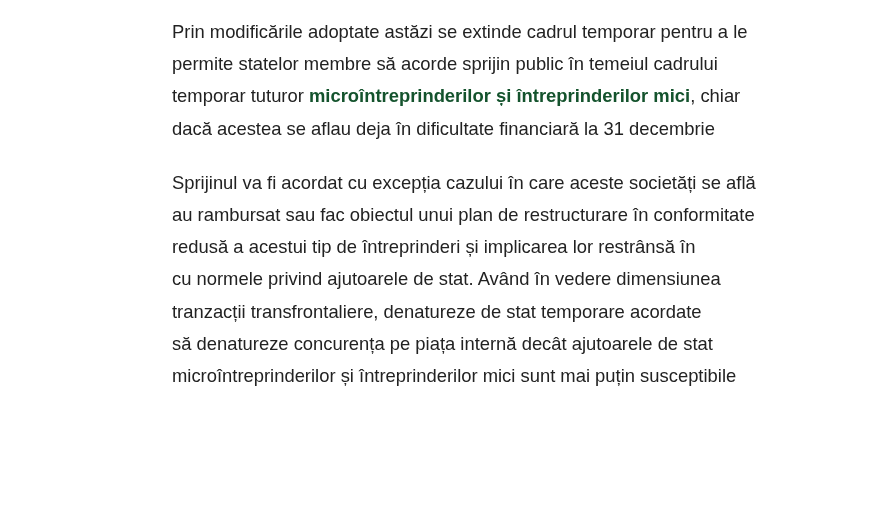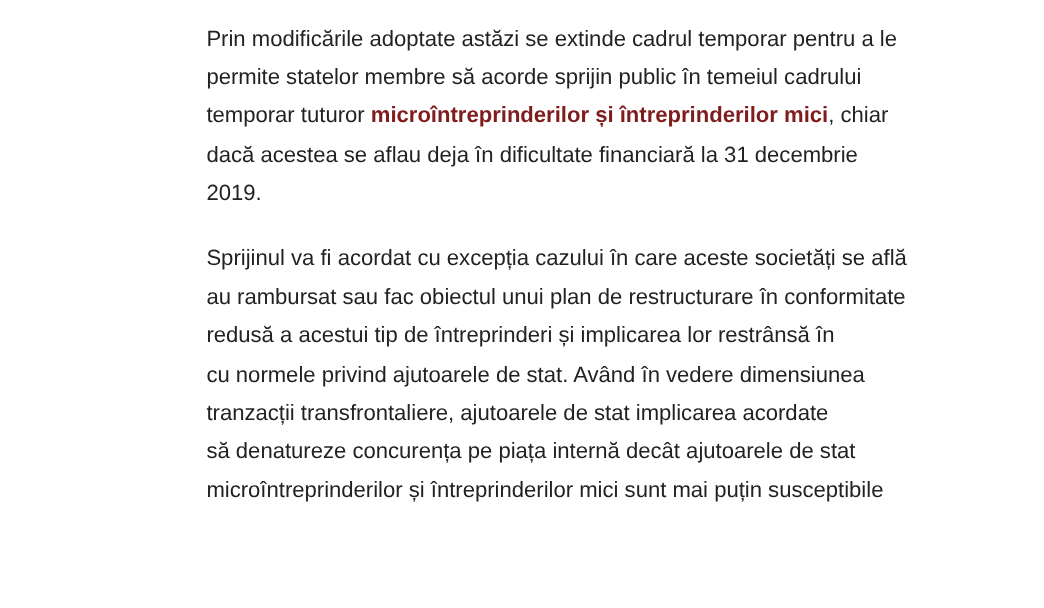--- a/index.html
+++ b/index.html
@@ -27,36 +27,35 @@
       margin: 0 0 22px 0;
       padding: 0;
     }
     .line {
       display: block;
       white-space: nowrap;
       margin-left: 28px;
     }
     strong {
       font-weight: bold;
-      color: #7f1d1d;
+      color: #14532d;
     }
   </style>
 </head>
 <body>
 
 <div class="article">
   <p>
     <span class="line">Prin modificările adoptate astăzi se extinde cadrul temporar pentru a le</span>
     <span class="line">permite statelor membre să acorde sprijin public în temeiul cadrului</span>
     <span class="line"><span>temporar tuturor </span><strong>microîntreprinderilor și întreprinderilor mici</strong><span>, chiar</span></span>
     <span class="line">dacă acestea se aflau deja în dificultate financiară la 31 decembrie</span>
-    <span class="line">2019.</span>
   </p>
   <p>
     <span class="line">Sprijinul va fi acordat cu excepția cazului în care aceste societăți se află</span>
     <span class="line">au rambursat sau fac obiectul unui plan de restructurare în conformitate</span>
     <span class="line">redusă a acestui tip de întreprinderi și implicarea lor restrânsă în</span>
     <span class="line">cu normele privind ajutoarele de stat. Având în vedere dimensiunea</span>
-    <span class="line">tranzacții transfrontaliere, ajutoarele de stat implicarea acordate</span>
+    <span class="line">tranzacții transfrontaliere, denatureze de stat temporare acordate</span>
     <span class="line">să denatureze concurența pe piața internă decât ajutoarele de stat</span>
     <span class="line">microîntreprinderilor și întreprinderilor mici sunt mai puțin susceptibile</span>
   </p>
 </div>
 
 </body></html>

